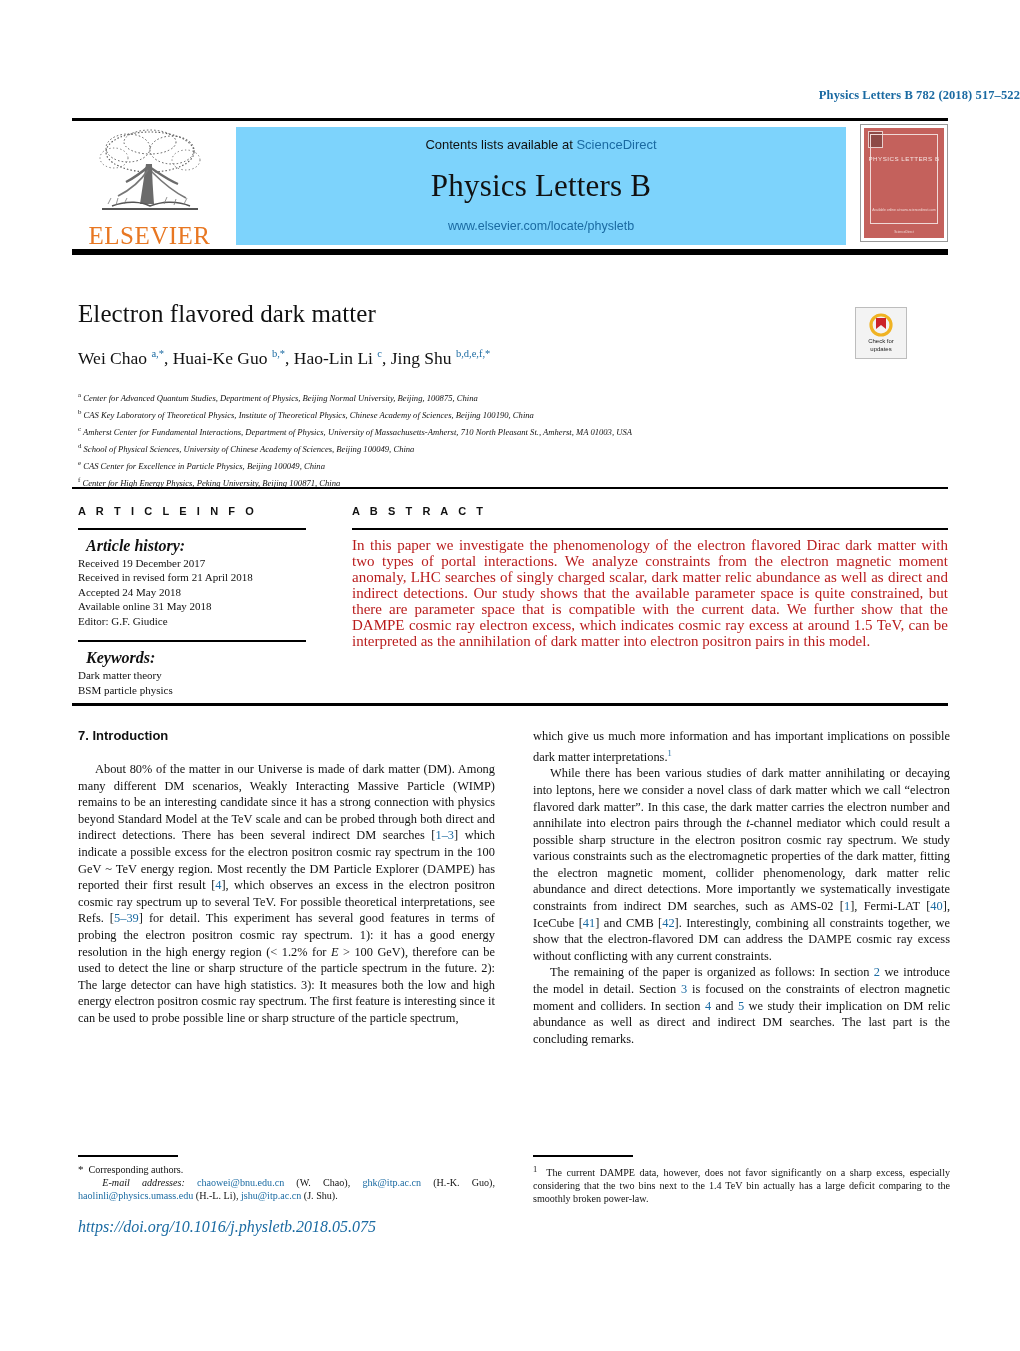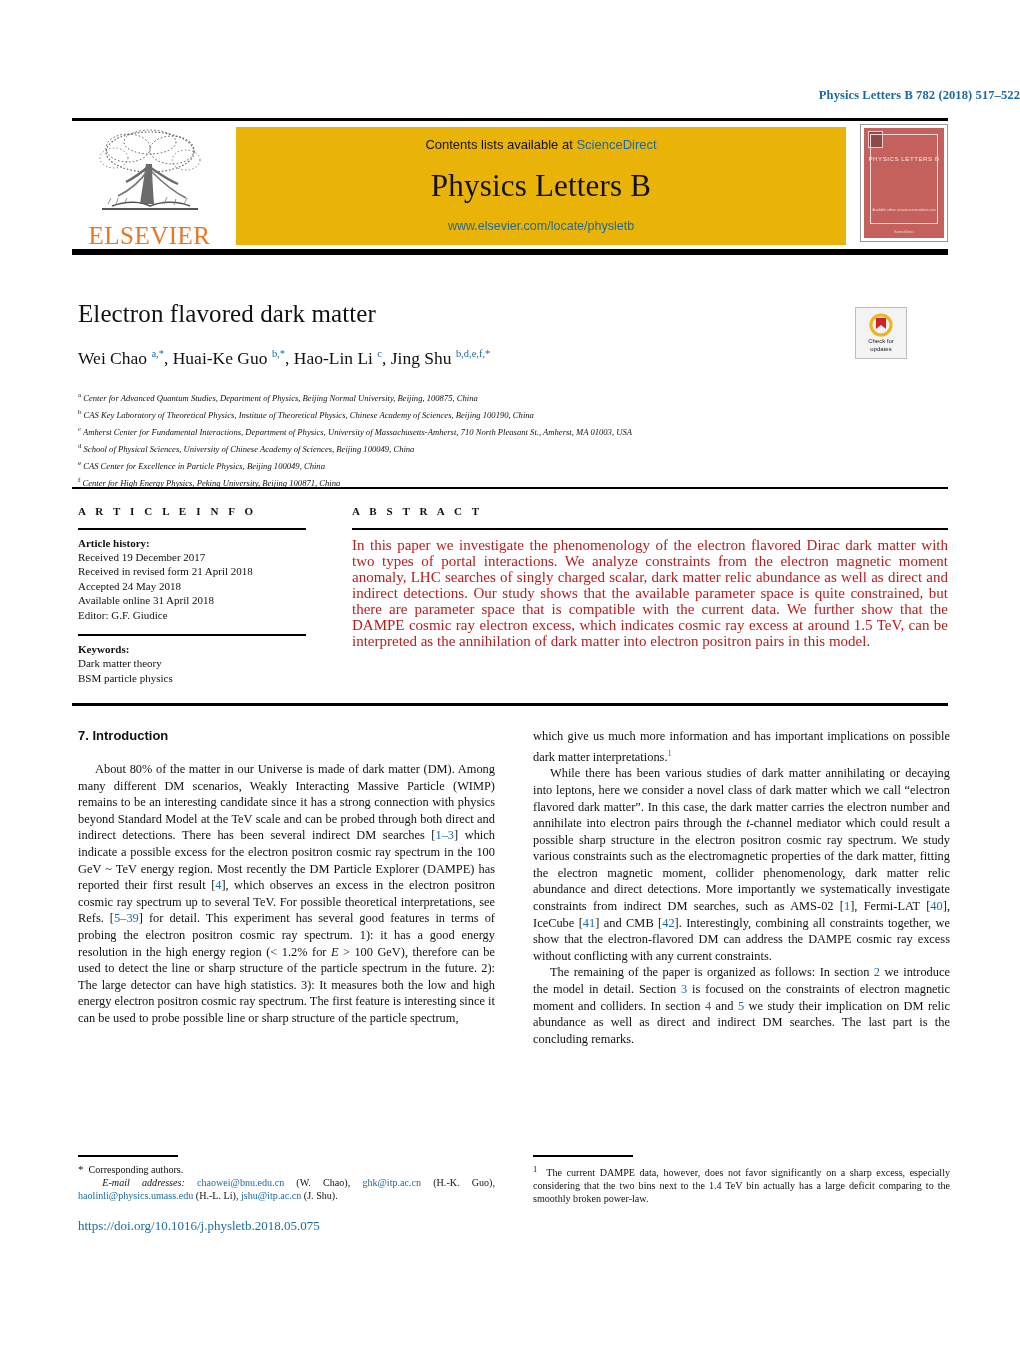--- a/index.html
+++ b/index.html
@@ -49,21 +49,21 @@
     font-family: "Liberation Serif", serif;
     font-size: 25px;
     letter-spacing: 0.5px;
     color: #E87722;
     line-height: 1;
     margin-top: 1px;
   }
   .contents-band {
     position: absolute; left: 164px; top: 9px;
     width: 610px; height: 118px;
-    background: #eab308;
+    background: #7dd3fc;
     display: flex; flex-direction: column;
     align-items: center; justify-content: space-between;
     padding: 10px 0 12px 0;
   }
   .contents-line {
     font-family: "Liberation Sans", sans-serif;
     font-size: 13px; color: #111;
   }
   .contents-line a { color: #1a6aa2; text-decoration: none; }
   .journal-title-big {
@@ -149,30 +149,30 @@
   
   .info-rule-top {
     position: absolute; left: 72px; top: 487px; width: 876px; height: 2px; background: #000;
   }
   .info-rule-bot {
     position: absolute; left: 72px; top: 703px; width: 876px; height: 3px; background: #000;
   }
   .info-col { position: absolute; left: 78px; top: 505px; width: 250px; }
   .abs-col  { position: absolute; left: 352px; top: 505px; width: 596px; }
   .sec-head {
-    font-family: Liberation Serif, serif;
+    font-family: Liberation Sans, sans-serif;
     font-size: 11px; font-weight: bold; letter-spacing: 3.6px; color: #111;
     margin-bottom: 11px;
   }
   .thin-rule { height: 1.5px; background: #000; margin-bottom: 7px; }
   .thin-rule.short { width: 228px; }
   .info-label {
     font-family: "Liberation Serif", serif;
-    font-weight: bold;
-    font-size: 11px; color: #111; margin-bottom: 1px;
+    font-style: italic; font-weight: bold;
+    font-size: 16px; color: #111; margin-bottom: 1px; margin-left: 8px;
   }
   .info-line {
     font-family: "Liberation Serif", serif;
     font-size: 11px; color: #111; line-height: 14.6px;
   }
   .info-gap { height: 12px; }
   .abs-body {
     font-family: "Liberation Serif", serif;
     font-size: 15px; line-height: 16.1px; color: #b91c1c;
     text-align: justify;
@@ -214,21 +214,21 @@
     font-family: "Liberation Serif", serif;
     font-size: 10.1px; line-height: 13.2px; color: #111; text-align: justify;
   }
   .fn-text .ital { font-style: italic; }
   .fn-star { font-size: 11px; }
 
   
   .bottom { position: absolute; left: 78px; top: 1218px; width: 872px; }
   .doi-line {
     font-family: "Liberation Serif", serif;
-    font-size: 13px; color: #1a6aa2; margin-bottom: 9px;
+    font-size: 16px; color: #1a6aa2; margin-bottom: 9px; font-style: italic;
   }
   .copy-line {
     font-family: "Liberation Serif", serif;
     font-size: 10.6px; line-height: 13.6px; color: #111;
   }
   .clearfix::after { content: ""; display: table; clear: both; }
 </style>
 </head>
 <body>
 
@@ -309,21 +309,21 @@
 
   <div class="info-rule-top"></div>
 
   <div class="info-col">
     <div class="sec-head">A R T I C L E    I N F O</div>
     <div class="thin-rule short"></div>
     <div class="info-label">Article history:</div>
     <div class="info-line">Received 19 December 2017</div>
     <div class="info-line">Received in revised form 21 April 2018</div>
     <div class="info-line">Accepted 24 May 2018</div>
-    <div class="info-line">Available online 31 April 2018</div>
+    <div class="info-line">Available online 31 May 2018</div>
     <div class="info-line">Editor: G.F. Giudice</div>
     <div class="info-gap"></div>
     <div class="thin-rule short"></div>
     <div class="info-label">Keywords:</div>
     <div class="info-line">Dark matter theory</div>
     <div class="info-line">BSM particle physics</div>
   </div>
 
   <div class="abs-col">
     <div class="sec-head">A B S T R A C T</div>

